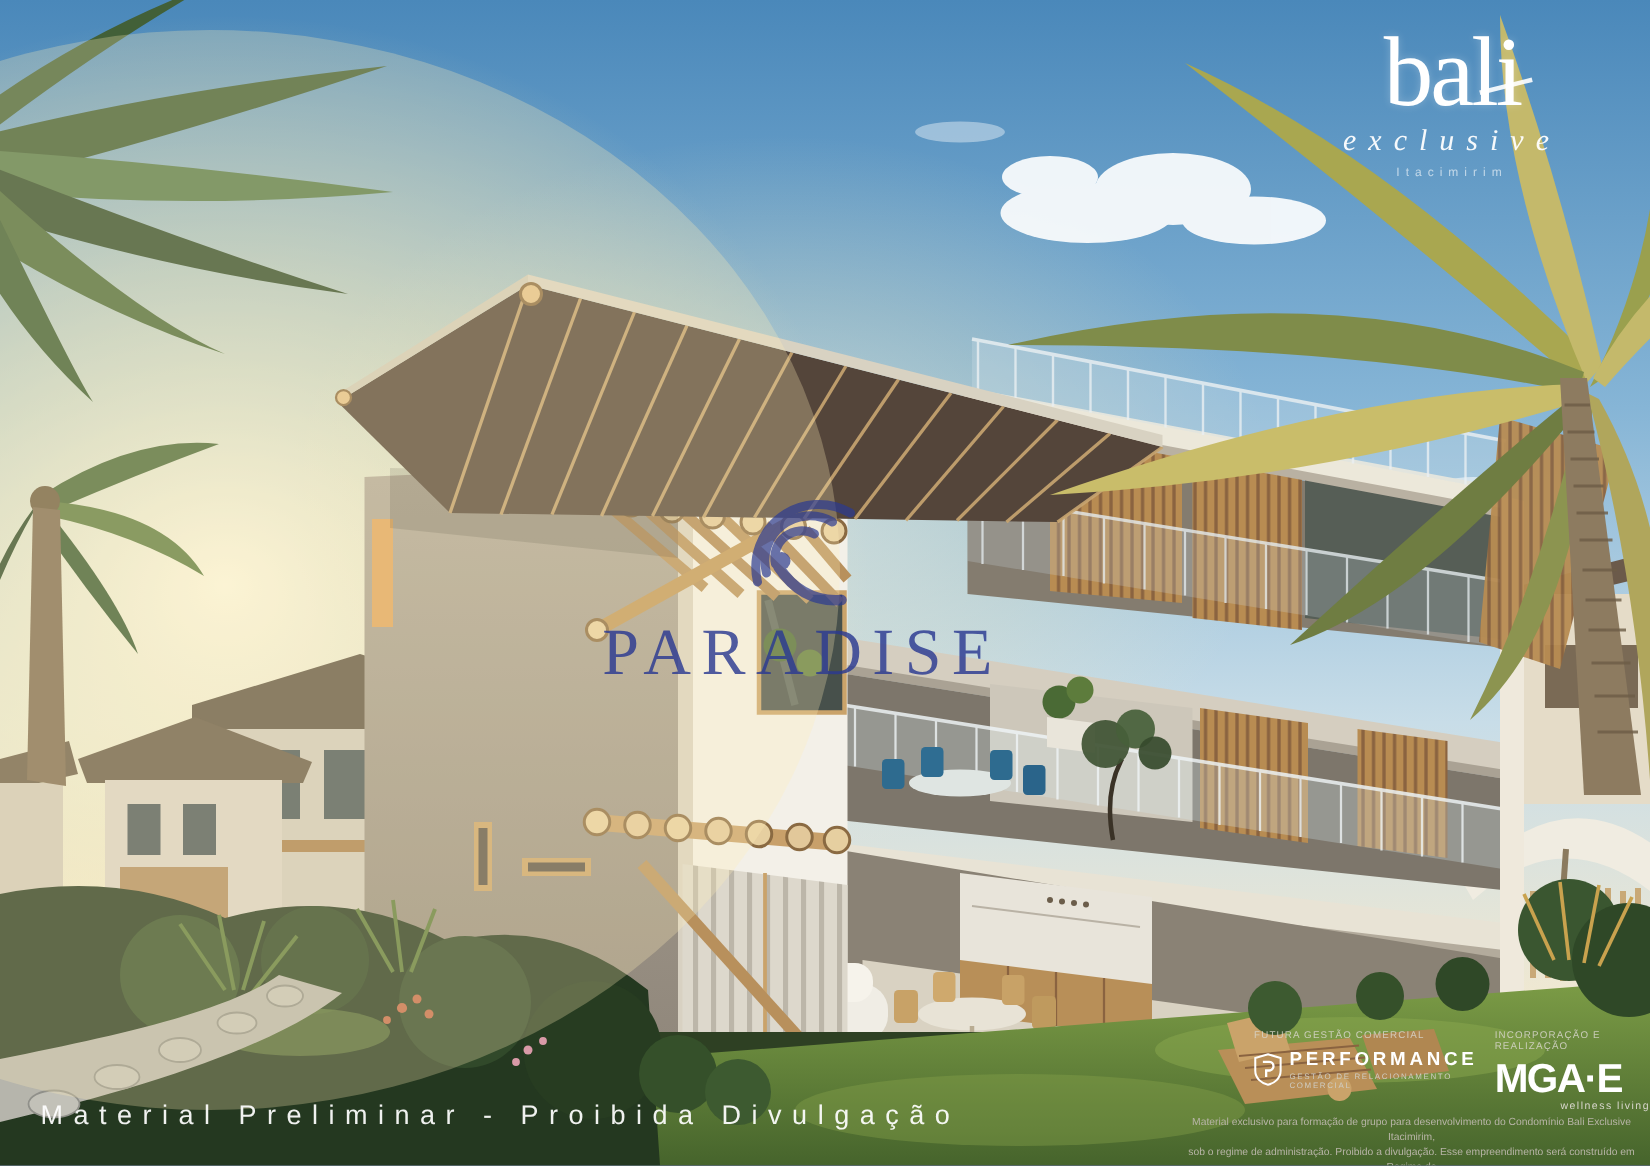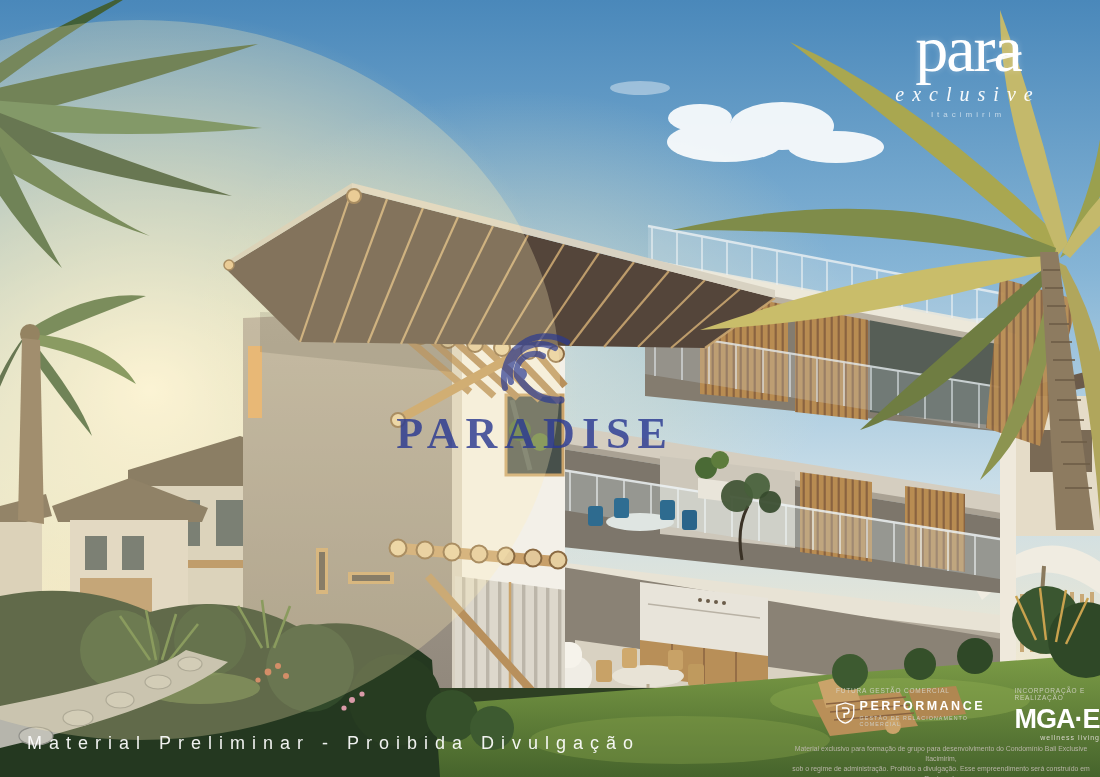--- a/index.html
+++ b/index.html
@@ -8,29 +8,29 @@
 
   
   .bali{position:absolute;top:18px;left:868px;width:200px;text-align:center;color:#fff;}
   .bali .word{font-family:"Liberation Serif",serif;font-size:66px;line-height:0.95;letter-spacing:-2px;text-shadow:0 0 6px rgba(255,255,255,.25);}
   .bali .bar{position:absolute;top:38px;left:118px;width:36px;height:3px;background:#fff;transform:rotate(-14deg);opacity:.9;}
   .bali .sub{font-family:"Liberation Serif",serif;font-style:italic;font-size:20px;letter-spacing:8px;margin-top:2px;opacity:.95;}
   .bali .tag{font-size:8px;letter-spacing:4px;margin-top:4px;opacity:.6;}
 
   
   .watermark{position:absolute;top:312px;left:375px;width:320px;text-align:center;opacity:.82;}
-  .watermark .wm-text{font-family:"Liberation Serif",serif;font-weight:700;font-size:44px;letter-spacing:7px;color:#2b3a92;}
+  .watermark .wm-text{font-family:"Liberation Serif",serif;font-weight:400;font-size:44px;letter-spacing:7px;color:#2b3a92;}
 
   
   .caption{position:absolute;left:27px;top:706px;color:#fff;}
   .caption .l1{font-size:27px;letter-spacing:.5px;}
   .caption .l2{font-size:18px;font-weight:300;letter-spacing:7px;margin-top:27px;opacity:.93;}
 
   
-  .credits{position:absolute;left:836px;top:687px;display:flex;gap:26px;color:#fff;justify-content:center;}
+  .credits{position:absolute;left:836px;top:687px;display:flex;gap:8px;color:#fff;justify-content:center;}
   .cred{display:flex;flex-direction:column;}
   .cred .cap{font-size:6.5px;letter-spacing:.8px;color:#d8d6cc;opacity:.85;margin-bottom:5px;}
   .perf-row{display:flex;align-items:center;gap:5px;}
   .perf-names{display:flex;flex-direction:column;}
   .perf-brand{font-size:12.5px;font-weight:700;letter-spacing:2.5px;}
   .perf-sub{font-size:5.3px;letter-spacing:1.1px;color:#cfccc2;margin-top:2px;}
   .mga-brand{font-size:27px;font-weight:700;letter-spacing:-1px;line-height:26px;font-stretch:condensed;}
   .mga-sub{font-size:7px;letter-spacing:1px;color:#d8d6cc;text-align:right;margin-top:2px;}
 
   
@@ -458,21 +458,21 @@
         <circle cx="492" cy="728" r="22" fill="#3d5a30"></circle>
     <circle cx="850" cy="672" r="18" fill="#3d5a30"></circle>
         <circle cx="920" cy="664" r="16" fill="#35502a"></circle>
     <circle cx="975" cy="656" r="18" fill="#2f4827"></circle>
   </g>
 
   <ellipse cx="140" cy="380" rx="420" ry="360" fill="#ffedb8" opacity=".28"></ellipse>
 </svg>
 
 <div class="bali">
-  <div class="word">para</div>
+  <div class="word">bali</div>
   <span class="bar"></span>
   <div class="sub">exclusive</div>
   <div class="tag">Itacimirim</div>
 </div>
 
 <div class="watermark">
   <svg width="96" height="92" viewBox="0 0 96 92" style="opacity:.85">
     <g fill="none" stroke="#2b3a92" stroke-linecap="round">
       <path d="M30,64 a18,18 0 0 1 26,-20" stroke-width="6"></path>
       <path d="M24,70 a30,30 0 0 1 44,-34" stroke-width="6"></path>

